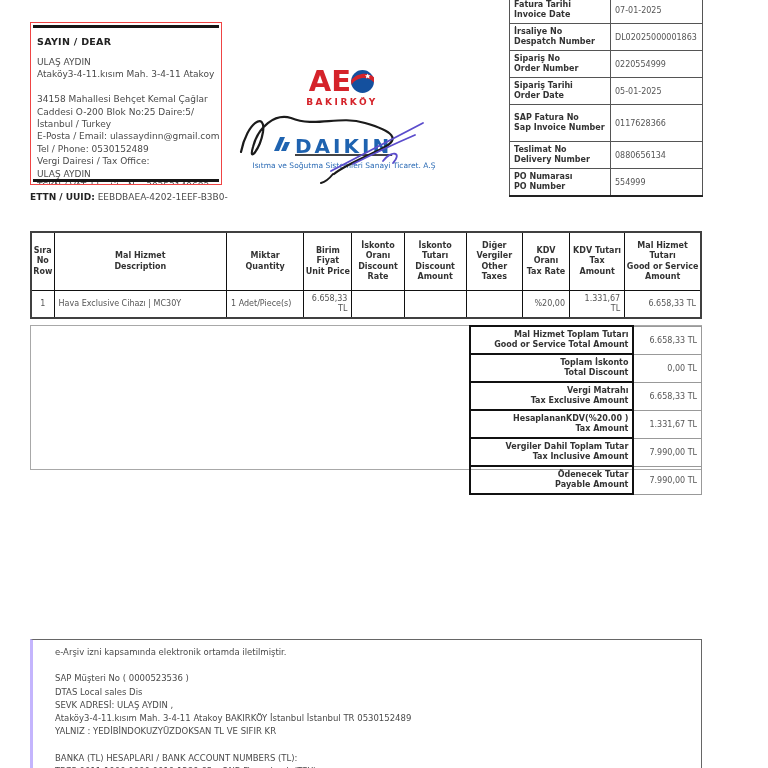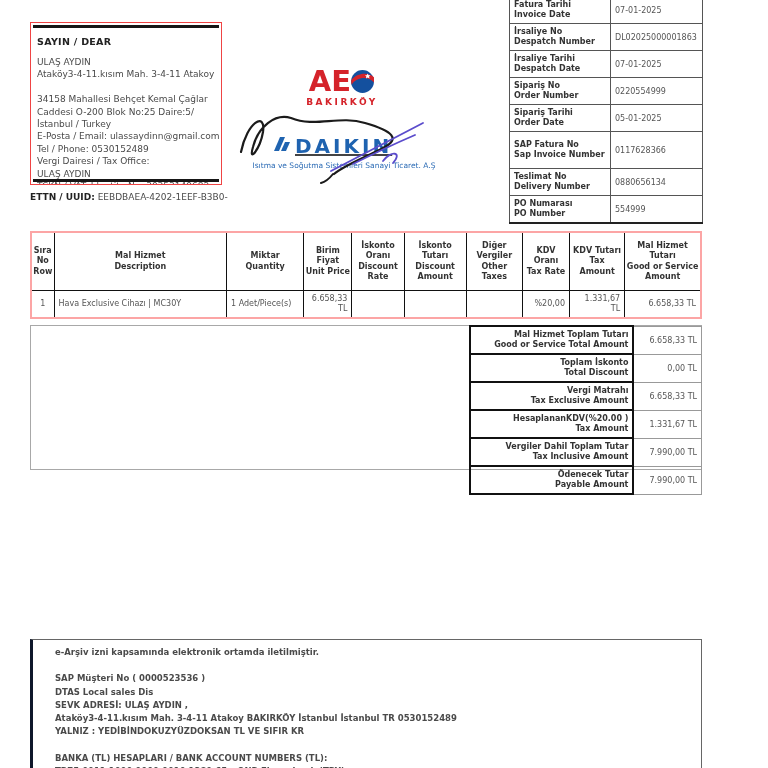--- a/index.html
+++ b/index.html
@@ -39,37 +39,37 @@
   .meta-table td{border:1px solid #555;font-size:8px;padding:2px 4px;vertical-align:middle;}
   .meta-table .lab{width:92px;font-weight:bold;color:#333;line-height:10px;}
   .meta-table .val{color:#555;}
   .meta-table tr td{height:22px;}
   .meta-table tr.tall td{height:32px;}
   .meta-table{border-bottom:2px solid #222;}
 
   
   .items-table{left:30px;top:231px;width:672px;border-collapse:collapse;background:#fff;}
   .items-table th,.items-table td{border:1px solid #111;}
-  .items-table{border:2px solid #fca5a5;}
+  .items-table{border:2px solid #404040;}
   .items-table th{font-size:8px;font-weight:bold;color:#333;line-height:10.5px;
      text-align:center;vertical-align:middle;padding:4px 1px;height:49px;}
   .items-table td{font-size:8px;color:#555;height:22px;padding:2px 4px;vertical-align:middle;line-height:10px;}
   td.al-c{text-align:center;} td.al-r{text-align:right;} td.al-l{text-align:left;}
 
   
   .totals-box{left:30px;top:325px;width:672px;height:145px;border:1px solid #a8a8a8;background:#fff;}
   .totals-table{position:absolute;right:-1px;top:-1px;width:233px;height:147px;border-collapse:collapse;border-radius:22px;}
   .totals-table td{font-size:8px;padding:2px 4px;vertical-align:middle;height:22px;}
   .totals-table .tlab{border:2px solid #111;text-align:right;font-weight:bold;color:#333;line-height:10px;width:162px;}
   .totals-table .tval{border:1px solid #999;text-align:right;color:#555;width:63px;}
 
   
   .footer-box{left:30px;top:639px;width:672px;height:130px;border:1px solid #666;
-     border-left:3px solid #0f172a;border-bottom:none;padding:6px 8px 0 22px;
-     font-size:8.5px;color:#4a4a4a;font-weight:bold;}
+     border-left:3px solid #c4b5fd;border-bottom:none;padding:6px 8px 0 22px;
+     font-size:8.5px;color:#4a4a4a;}
   .f-line{line-height:13.2px;min-height:13.2px;white-space:nowrap;}
 </style>
 </head>
 <body>
 
 <div class="abs customer-box">
   <div class="bar bar-top"></div>
   <div class="bar bar-bottom"></div>
   <div class="customer-title">SAYIN / DEAR</div>
   <div class="c-line">ULAŞ AYDIN</div>
@@ -129,27 +129,20 @@
   </tr>
   <tr>
     <td class="lab">
           <div>İrsaliye No</div>
           <div>Despatch Number</div>
         </td>
     <td class="val">DL02025000001863</td>
   </tr>
   <tr>
     <td class="lab">
-          <div>İrsaliye Tarihi</div>
-          <div>Despatch Date</div>
-        </td>
-    <td class="val">07-01-2025</td>
-  </tr>
-  <tr>
-    <td class="lab">
           <div>Sipariş No</div>
           <div>Order Number</div>
         </td>
     <td class="val">0220554999</td>
   </tr>
   <tr>
     <td class="lab">
           <div>Sipariş Tarihi</div>
           <div>Order Date</div>
         </td>

